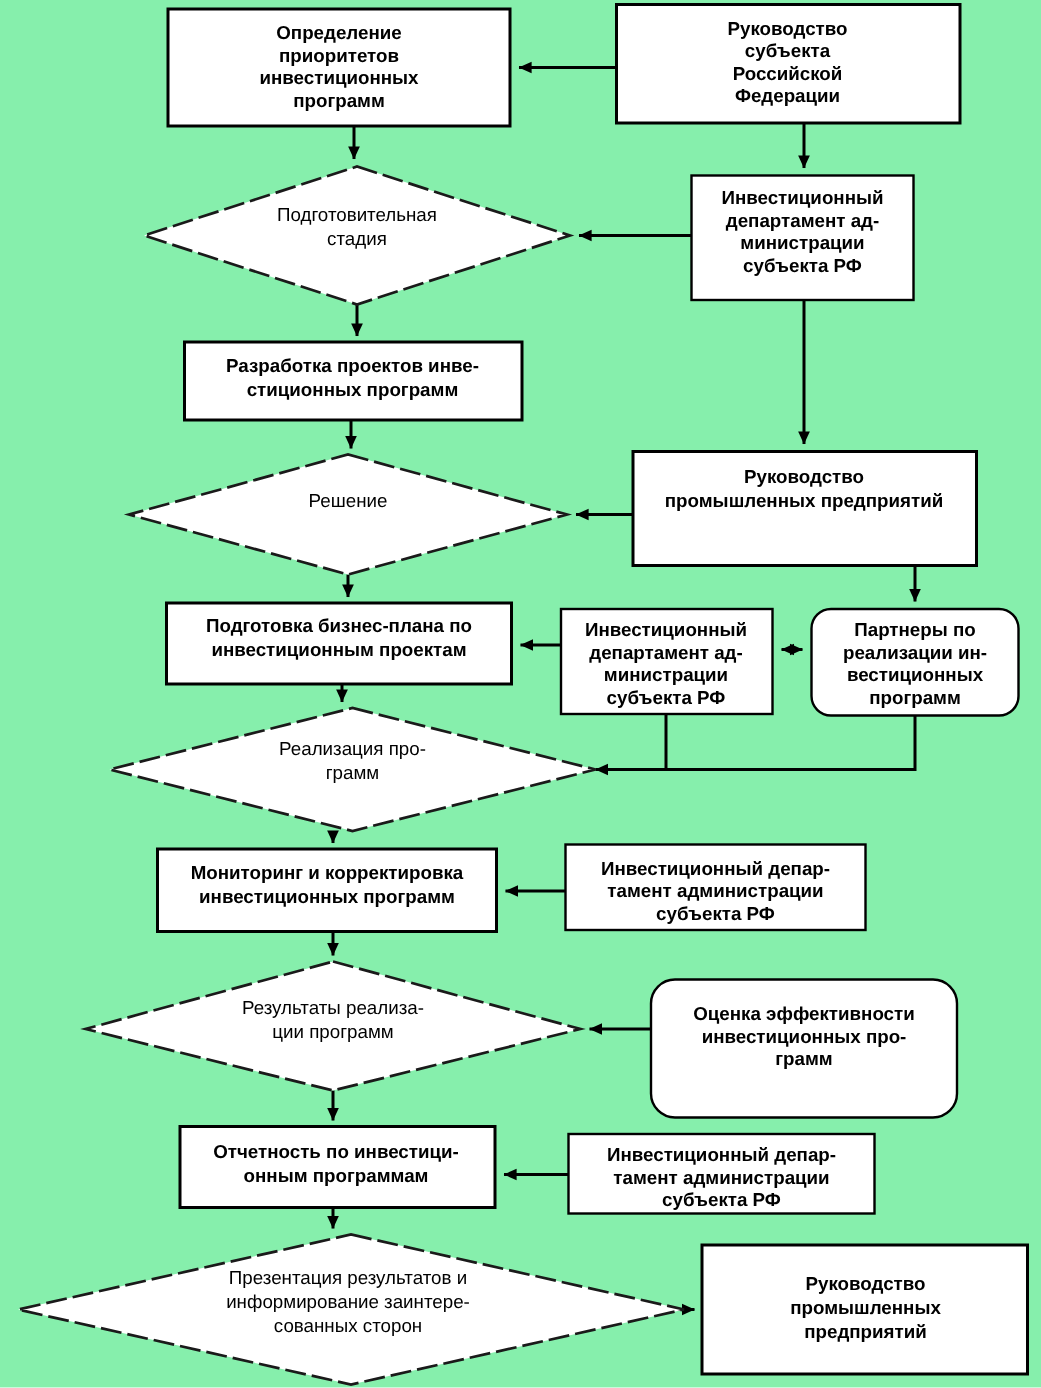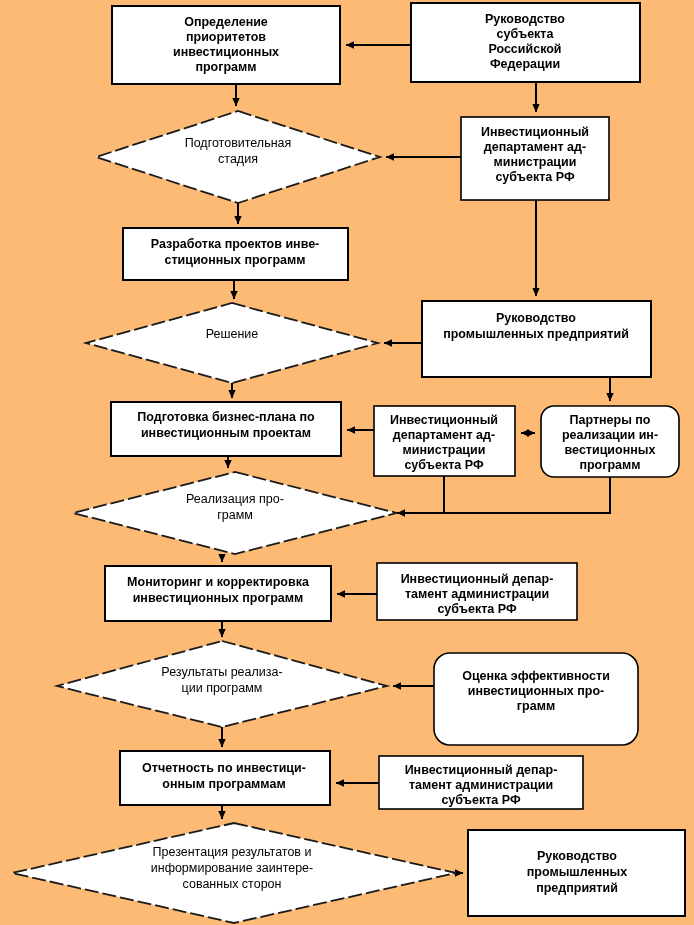--- a/index.html
+++ b/index.html
@@ -7,21 +7,21 @@
     padding: 0;
     background: #ffffff;
   }
   body {
     font-family: "Liberation Sans", sans-serif;
   }
   #diagram-root {
     position: relative;
     width: 694px;
     height: 925px;
-    background: #fdba74;
+    background: #86efac;
     overflow: hidden;
   }
   svg#flowchart {
     display: block;
     width: 694px;
     height: 925px;
   }
   .node-rect {
     fill: #ffffff;
     stroke: #000000;

